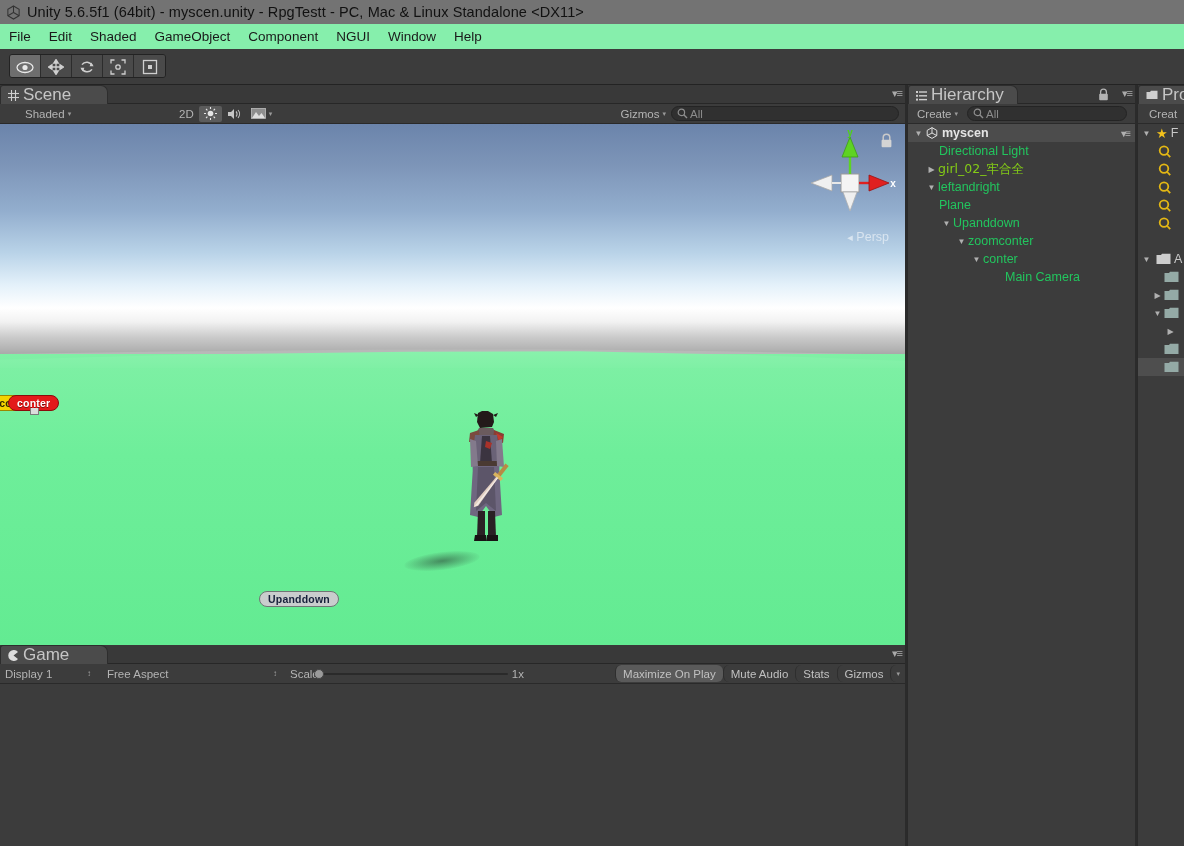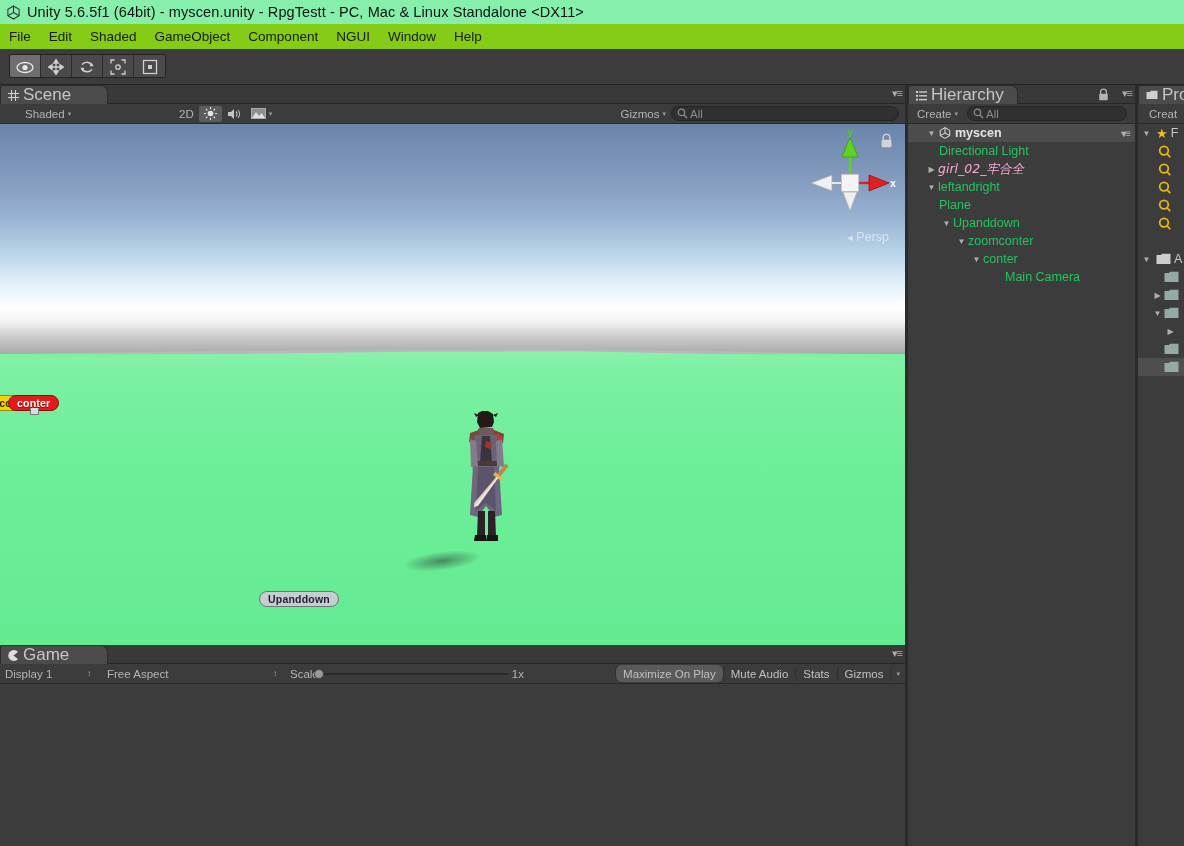--- a/index.html
+++ b/index.html
@@ -7,31 +7,31 @@
     width: 1184px; height: 846px;
     background: #3c3c3c;
     font-family: "Liberation Sans", sans-serif;
     overflow: hidden;
   }
   #app { position: relative; width: 1184px; height: 846px; }
 
   
   .titlebar {
     position: absolute; left: 0; top: 0; width: 1184px; height: 24px;
-    background: #86efac; color: #111;
+    background: #737373; color: #111;
     display: flex; align-items: center; gap: 6px; padding-left: 6px;
     font-size: 14px;
   }
   .unity-logo { width: 15px; height: 15px; display: block; }
   .titlebar-text { white-space: nowrap; font-size: 14.5px; letter-spacing: 0.1px; }
 
   
   .menubar {
     position: absolute; left: 0; top: 24px; width: 1184px; height: 25px;
-    background: #84cc16; color: #1a1a1a;
+    background: #86efac; color: #1a1a1a;
     display: flex; align-items: center; font-size: 13.5px;
   }
   .menu-item { padding: 2px 9px; cursor: default; white-space: nowrap; }
 
   
   .toolbar {
     position: absolute; left: 0; top: 49px; width: 1184px; height: 36px;
     background: #3c3c3c;
     border-bottom: 1px solid #232323;
   }
@@ -211,31 +211,31 @@
   }
   .seg-btn.on { background: #5a5a5a; }
 
   
   #hierarchy-panel { left: 907px; top: 85px; width: 228px; height: 761px;
     border-left: 1px solid #2a2a2a; }
   .h-list { position: absolute; left: 0; top: 39px; width: 228px; bottom: 0;
     background: #3c3c3c; font-size: 12.5px; }
   .h-row {
     height: 18px; display: flex; align-items: center; color: #c8c8c8;
-    white-space: nowrap; cursor: default; padding-left: 13px;
+    white-space: nowrap; cursor: default;
   }
   .h-row.scene-root { background: #4c4c4c; font-weight: bold; color: #e4e4e4; }
   .h-row .tri {
     width: 13px; text-align: center; font-size: 8px; color: #b0b0b0;
     flex: 0 0 13px;
   }
   .h-row .tri.open::before { content: "\25BC"; }
   .h-row .tri.closed::before { content: "\25B6"; }
   .h-name { color: #22c55e; }
-  .h-name.selected { color: #f9a8d4; font-style: italic; }
+  .h-name.selected { color: #84cc16; }
   .h-name.cjk { font-family: "DejaVu Sans", sans-serif; }
   .lock-icon { position: absolute; right: 26px; top: 3px; }
 
   
   #project-panel {
     left: 1137px; top: 85px; width: 47px; height: 761px;
     border-left: 1px solid #2a2a2a; overflow: hidden;
   }
   .p-list { position: absolute; left: 0; top: 39px; width: 120px; bottom: 0;
     background: #3c3c3c; font-size: 12.5px; }

